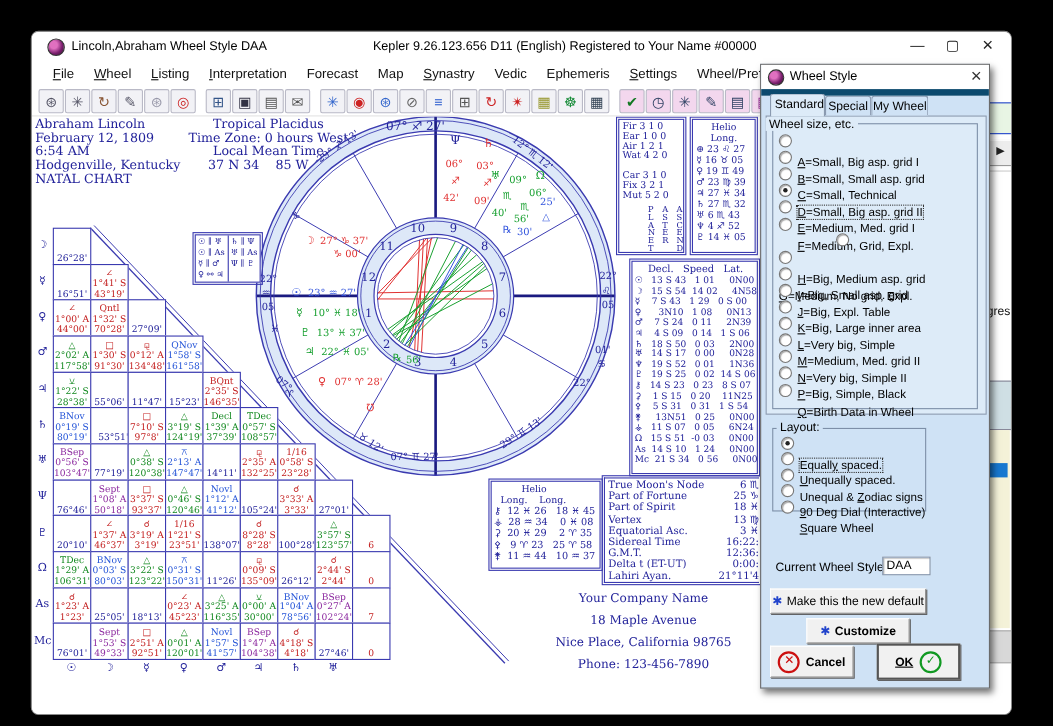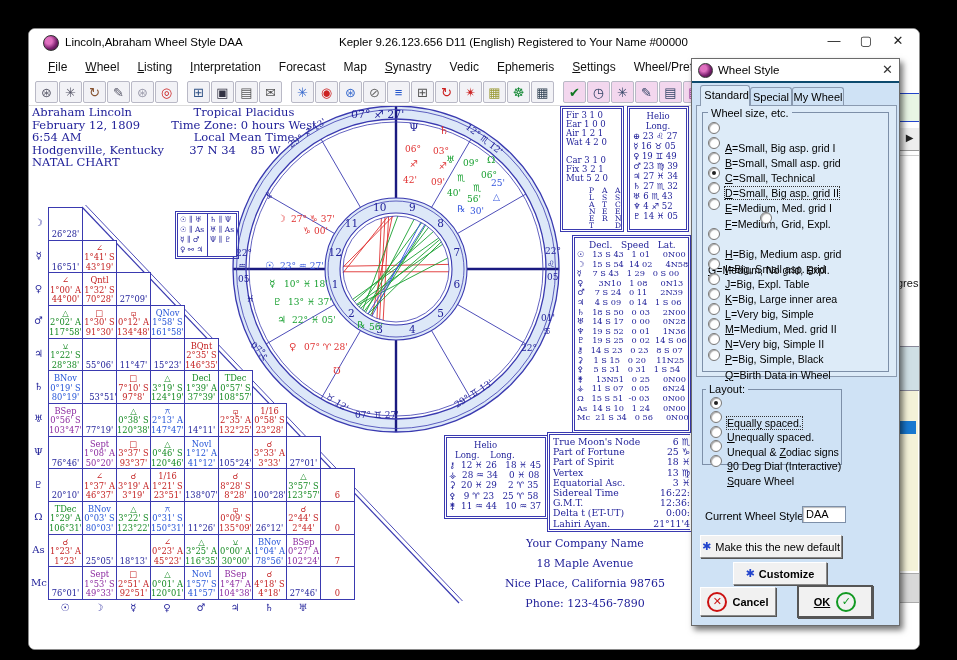--- a/index.html
+++ b/index.html
@@ -44,21 +44,21 @@
     font-size:8.3px;line-height:9.6px;overflow:hidden;}
   .aglabel{position:absolute;width:15px;text-align:center;font-size:10px;color:#22229a;}
   .agaxis{position:absolute;width:34px;text-align:center;font-size:10px;color:#22229a;}
   .ck{color:#22229a}.cr{color:#c42222}.cg{color:#158a22}.cb{color:#2555d8}.cp{color:#8d2ba0}
   
   #company{left:452px;top:428px;width:208px;text-align:center;font-size:11px;line-height:20px;}
   
   .dialog{position:absolute;left:662px;top:29px;width:207px;height:566px;background:#cfe2f5;
     border:1px solid #6b6b6b;box-shadow:3px 4px 6px rgba(0,0,0,.55);
     font-family:"Liberation Sans","DejaVu Sans",sans-serif;font-size:11px;color:#000;}
-  .dtitle{position:relative;height:22px;background:#fff;border-bottom:2px solid #0c4a6e;}
+  .dtitle{position:relative;height:22px;background:#fff;border-bottom:6px solid #0c4a6e;}
   .dticon{position:absolute;left:6px;top:4px;width:13px;height:13px;border-radius:50%;
     background:radial-gradient(circle at 35% 35%,#e070c0 0 25%,#7a1f6e 60%,#30102c 100%);border:1px solid #333;}
   .dttext{position:absolute;left:26px;top:5px;font-size:11.5px;}
   .dclose{position:absolute;right:6px;top:3px;font-size:13px;color:#333;}
   .tab{position:absolute;top:28px;height:18px;background:#cfe2f5;border:1px solid #8a9ab0;
     border-bottom:none;border-radius:3px 3px 0 0;text-align:center;font-size:11px;padding-top:3px;
     box-sizing:border-box;}
   .tab.active{background:#ddebf8;font-weight:normal;top:26px;height:21px;z-index:3;text-align:right;}
   .tabpanel{position:absolute;left:4px;top:46px;width:199px;height:270px;border:1px solid #8a9ab0;
     background:#ddebf8;}
@@ -401,21 +401,21 @@
             <div>0°58' S</div>
             <div>23°28'</div>
           </div>
           <div class="aglabel" style="left: 2px; top: 340.025px;">Ψ</div>
           <div class="agcell ck" style="left: 19px; top: 329.69px; width: 35px; height: 33.67px;">
             <div>76°46'</div>
           </div>
           <div class="agcell cp" style="left: 53px; top: 329.69px; width: 35px; height: 33.67px;">
             <div>Sept</div>
             <div>1°08' A</div>
-            <div>50°20'</div>
+            <div>50°18'</div>
           </div>
           <div class="agcell cr" style="left: 87px; top: 329.69px; width: 35px; height: 33.67px;">
             <div>□</div>
             <div>3°37' S</div>
             <div>93°37'</div>
           </div>
           <div class="agcell cg" style="left: 121px; top: 329.69px; width: 35px; height: 33.67px;">
             <div>△</div>
             <div>0°46' S</div>
             <div>120°46'</div>
@@ -716,21 +716,21 @@
       </div>
   <div class="dialog" id="dialog">
     <div class="dtitle">
       <span class="dticon"></span>
       <span class="dttext">Wheel Style</span>
       <span class="dclose">✕</span>
     </div>
     <div id="dtabs"></div>
     <div class="tabpanel"></div>
     <div class="gbox" id="gbox1" style="left:10px;top:53px;width:185px;height:258px;"></div>
-    <div class="glabel" style="left:16px;top:48px;text-align:right;">Wheel size, etc.</div>
+    <div class="glabel" style="left:4px;top:48px;text-align:right;">Wheel size, etc.</div>
     <div id="sizeradios"></div>
     <div class="gbox" style="left:10px;top:330px;width:138px;height:74px;background:#cfe2f5;"></div>
     <div class="glabel" style="left:14px;top:324px;background:#cfe2f5;">Layout:</div>
     <div id="layoutradios"></div>
     <div class="abs" style="position:absolute;left:13px;top:451px;font-size:11px;">Current Wheel Style:</div>
     <div class="dinput" style="left:110px;top:447px;width:44px;height:17px;">DAA</div>
     <div class="dbtn" style="left:8px;top:476px;width:140px;height:21px;">
       <span class="ast">✱</span>
       <span>Make this the new default</span>
     </div>

